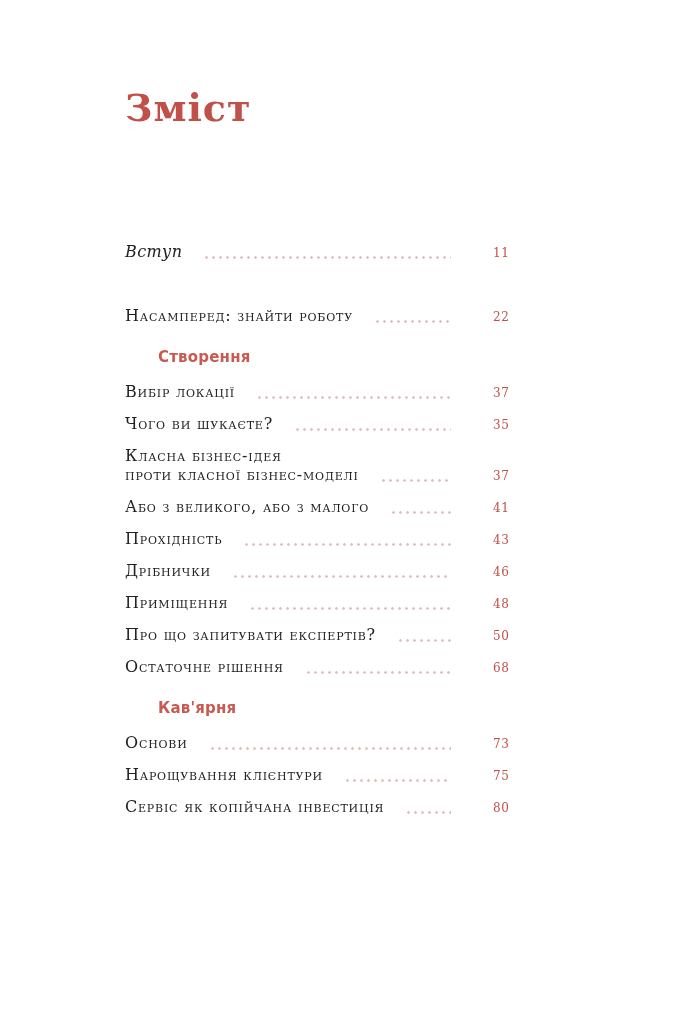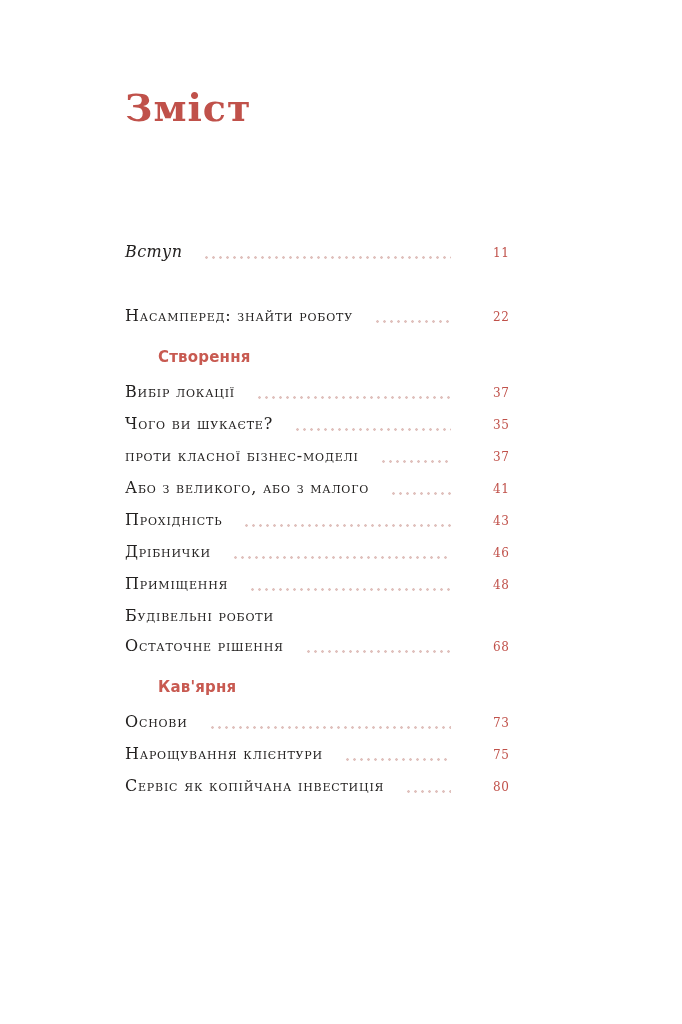--- a/index.html
+++ b/index.html
@@ -114,20 +114,21 @@
         </div>
       </div>
       <div class="entry">
         <div class="entry-row">
           <span class="label">Чого ви шукаєте?</span>
           <span class="leader"></span>
           <span class="num">35</span>
         </div>
       </div>
       <div class="entry">
+        <div class="entry-line"><span class="label">Класна бізнес-ідея</span></div>
         <div class="entry-row">
           <span class="label">проти класної бізнес-моделі</span>
           <span class="leader"></span>
           <span class="num">37</span>
         </div>
       </div>
       <div class="entry">
         <div class="entry-row">
           <span class="label">Або з великого, або з малого</span>
           <span class="leader"></span>
@@ -149,21 +150,27 @@
         </div>
       </div>
       <div class="entry">
         <div class="entry-row">
           <span class="label">Приміщення</span>
           <span class="leader"></span>
           <span class="num">48</span>
         </div>
       </div>
       <div class="entry">
-        <div class="entry-line"><span class="label">Будівельні роботи</span></div>
+        <div class="entry-row">
+          <span class="label">Про що запитувати експертів?</span>
+          <span class="leader"></span>
+          <span class="num">50</span>
+        </div>
+      </div>
+      <div class="entry">
       </div>
       <div class="entry">
         <div class="entry-row">
           <span class="label">Остаточне рішення</span>
           <span class="leader"></span>
           <span class="num">68</span>
         </div>
       </div>
       <h2 class="section-header">Кав'ярня</h2>
       <div class="entry">

